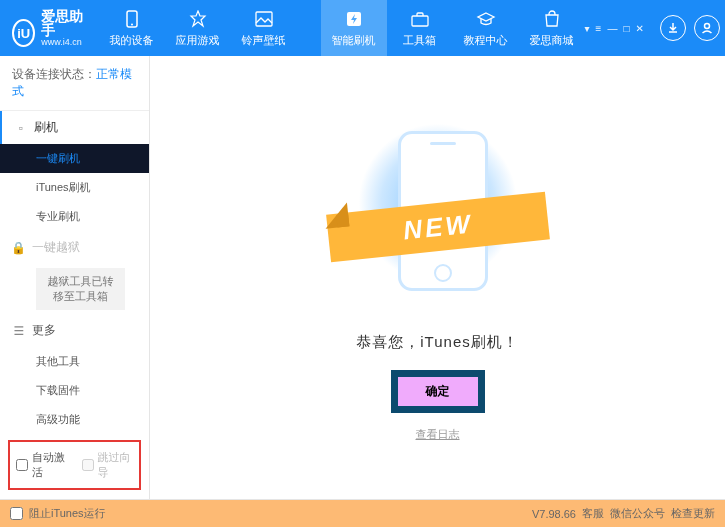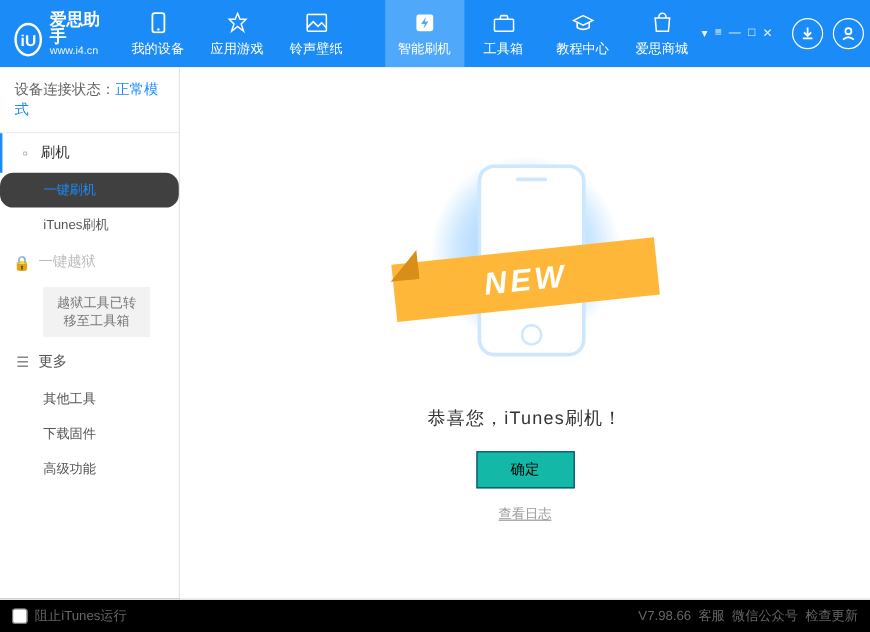--- a/index.html
+++ b/index.html
@@ -25,45 +25,45 @@
 .circ-btn { width: 26px; height: 26px; border: 1.5px solid #fff; border-radius: 50%; display: flex; align-items: center; justify-content: center; cursor: pointer; }
 .circ-btn svg { fill: #fff; }
 
 .body { flex: 1; display: flex; overflow: hidden; }
 .sidebar { width: 150px; border-right: 1px solid #e5e5e5; display: flex; flex-direction: column; background: #fff; }
 .conn-status { padding: 10px 12px; font-size: 12px; border-bottom: 1px solid #eee; color: #666; }
 .conn-status .mode { color: #1b8bf8; }
 .side-header { display: flex; align-items: center; gap: 6px; padding: 8px 12px; font-size: 12px; color: #555; cursor: pointer; }
 .side-header.blue { border-left: 2px solid #1b8bf8; color: #333; }
 .side-item { padding: 7px 10px 7px 36px; font-size: 11px; color: #555; cursor: pointer; }
-.side-item.active { background: #404040; color: #1b8bf8; border-radius: 11px; }
+.side-item.active { background: #0f172a; color: #1b8bf8; }
 .side-block { margin: 4px 24px 4px 36px; background: #f2f2f2; padding: 6px 8px; font-size: 11px; color: #777; text-align: center; cursor: pointer; }
 .side-icon { width: 14px; display: inline-flex; justify-content: center; color: #888; }
 
 .red-box { border: 2px solid #e53935; margin: 6px 8px; padding: 8px 6px; display: flex; gap: 14px; font-size: 11px; }
 .red-box label { display: flex; align-items: center; gap: 4px; color: #555; cursor: pointer; }
 .red-box label.disabled { color: #bbb; }
 .red-box input { width: 12px; height: 12px; }
 
 .main { flex: 1; position: relative; background: #fff; display: flex; flex-direction: column; align-items: center; justify-content: center; }
 
 .phone-img { position: relative; width: 200px; height: 200px; }
 .glow { position: absolute; width: 160px; height: 160px; background: radial-gradient(circle, #7fc3ff 0%, rgba(127,195,255,0.4) 50%, transparent 70%); border-radius: 50%; left: 20px; top: 10px; }
 .phone { position: absolute; left: 60px; top: 18px; width: 90px; height: 160px; background: #fff; border: 3px solid #cde7ff; border-radius: 14px; }
 .phone::before { content: ""; position: absolute; top: 8px; left: 50%; transform: translateX(-50%); width: 26px; height: 3px; background: #cde7ff; border-radius: 2px; }
 .phone::after { content: ""; position: absolute; bottom: 6px; left: 50%; transform: translateX(-50%); width: 14px; height: 14px; border: 2px solid #cde7ff; border-radius: 50%; }
 .ribbon { position: absolute; left: -10px; top: 90px; width: 220px; height: 48px; background: #ffb73a; transform: rotate(-6deg); display: flex; align-items: center; justify-content: center; color: #fff; font-weight: 900; font-size: 26px; letter-spacing: 3px; font-style: italic; }
 .ribbon::before, .ribbon::after { content: ""; position: absolute; width: 0; height: 0; border: 12px solid transparent; }
 .ribbon::before { left: -2px; top: -10px; border-bottom-color: #d88f1a; border-right-color: #d88f1a; transform: rotate(0); }
 
 .success-text { margin-top: 20px; font-size: 15px; color: #333; letter-spacing: 1px; }
-.ok-btn { margin-top: 18px; padding: 6px 28px; border: 1px solid #0c4a6e; background: #14b8a6; cursor: pointer; font-size: 12px; }
+.ok-btn { margin-top: 18px; padding: 6px 28px; border: 7px solid #0c4a6e; background: #f0abfc; cursor: pointer; font-size: 12px; font-weight: bold; }
 .log-link { margin-top: 14px; font-size: 11px; color: #999; cursor: pointer; text-decoration: underline; }
 
-.footer { height: 28px; border-top: 1px solid #e5e5e5; display: flex; align-items: center; padding: 0 10px; font-size: 11px; color: #666; background: #000000; }
+.footer { height: 28px; border-top: 1px solid #e5e5e5; display: flex; align-items: center; padding: 0 10px; font-size: 11px; color: #666; background: #fdba74; }
 .footer .left { display: flex; align-items: center; gap: 6px; }
 .footer .spacer { flex: 1; }
 .footer .item { margin-left: 6px; cursor: pointer; }
 </style>
 </head>
 <body>
 
 <div class="app">
   <div class="header">
     <div class="logo-area">
@@ -164,35 +164,46 @@
       <div class="conn-status">
         <span>设备连接状态：</span><span class="mode">正常模式</span>
       </div>
 
       <div class="side-header blue">
         <span class="side-icon">▫</span>
         <span>刷机</span>
       </div>
       <div class="side-item active">一键刷机</div>
       <div class="side-item">iTunes刷机</div>
+      <div class="side-item">专业刷机</div>
 
       <div class="side-header">
         <span class="side-icon">🔒</span>
         <span class="gray" style="color:#bbb">一键越狱</span>
       </div>
       <div class="side-block">越狱工具已转移至工具箱</div>
 
       <div class="side-header">
         <span class="side-icon">☰</span>
         <span>更多</span>
       </div>
       <div class="side-item">其他工具</div>
       <div class="side-item">下载固件</div>
       <div class="side-item">高级功能</div>
 
+      <div class="red-box">
+        <label>
+            <input type="checkbox" style="">
+            <span>自动激活</span>
+          </label>
+        <label class="disabled">
+            <input type="checkbox" disabled="" style="">
+            <span>跳过向导</span>
+          </label>
+      </div>
 
     </div>
 
     <div class="main">
       <div class="phone-img">
         <div class="glow"></div>
         <div class="phone"></div>
         <div class="ribbon">NEW</div>
       </div>
       <div class="success-text">恭喜您，iTunes刷机！</div>

